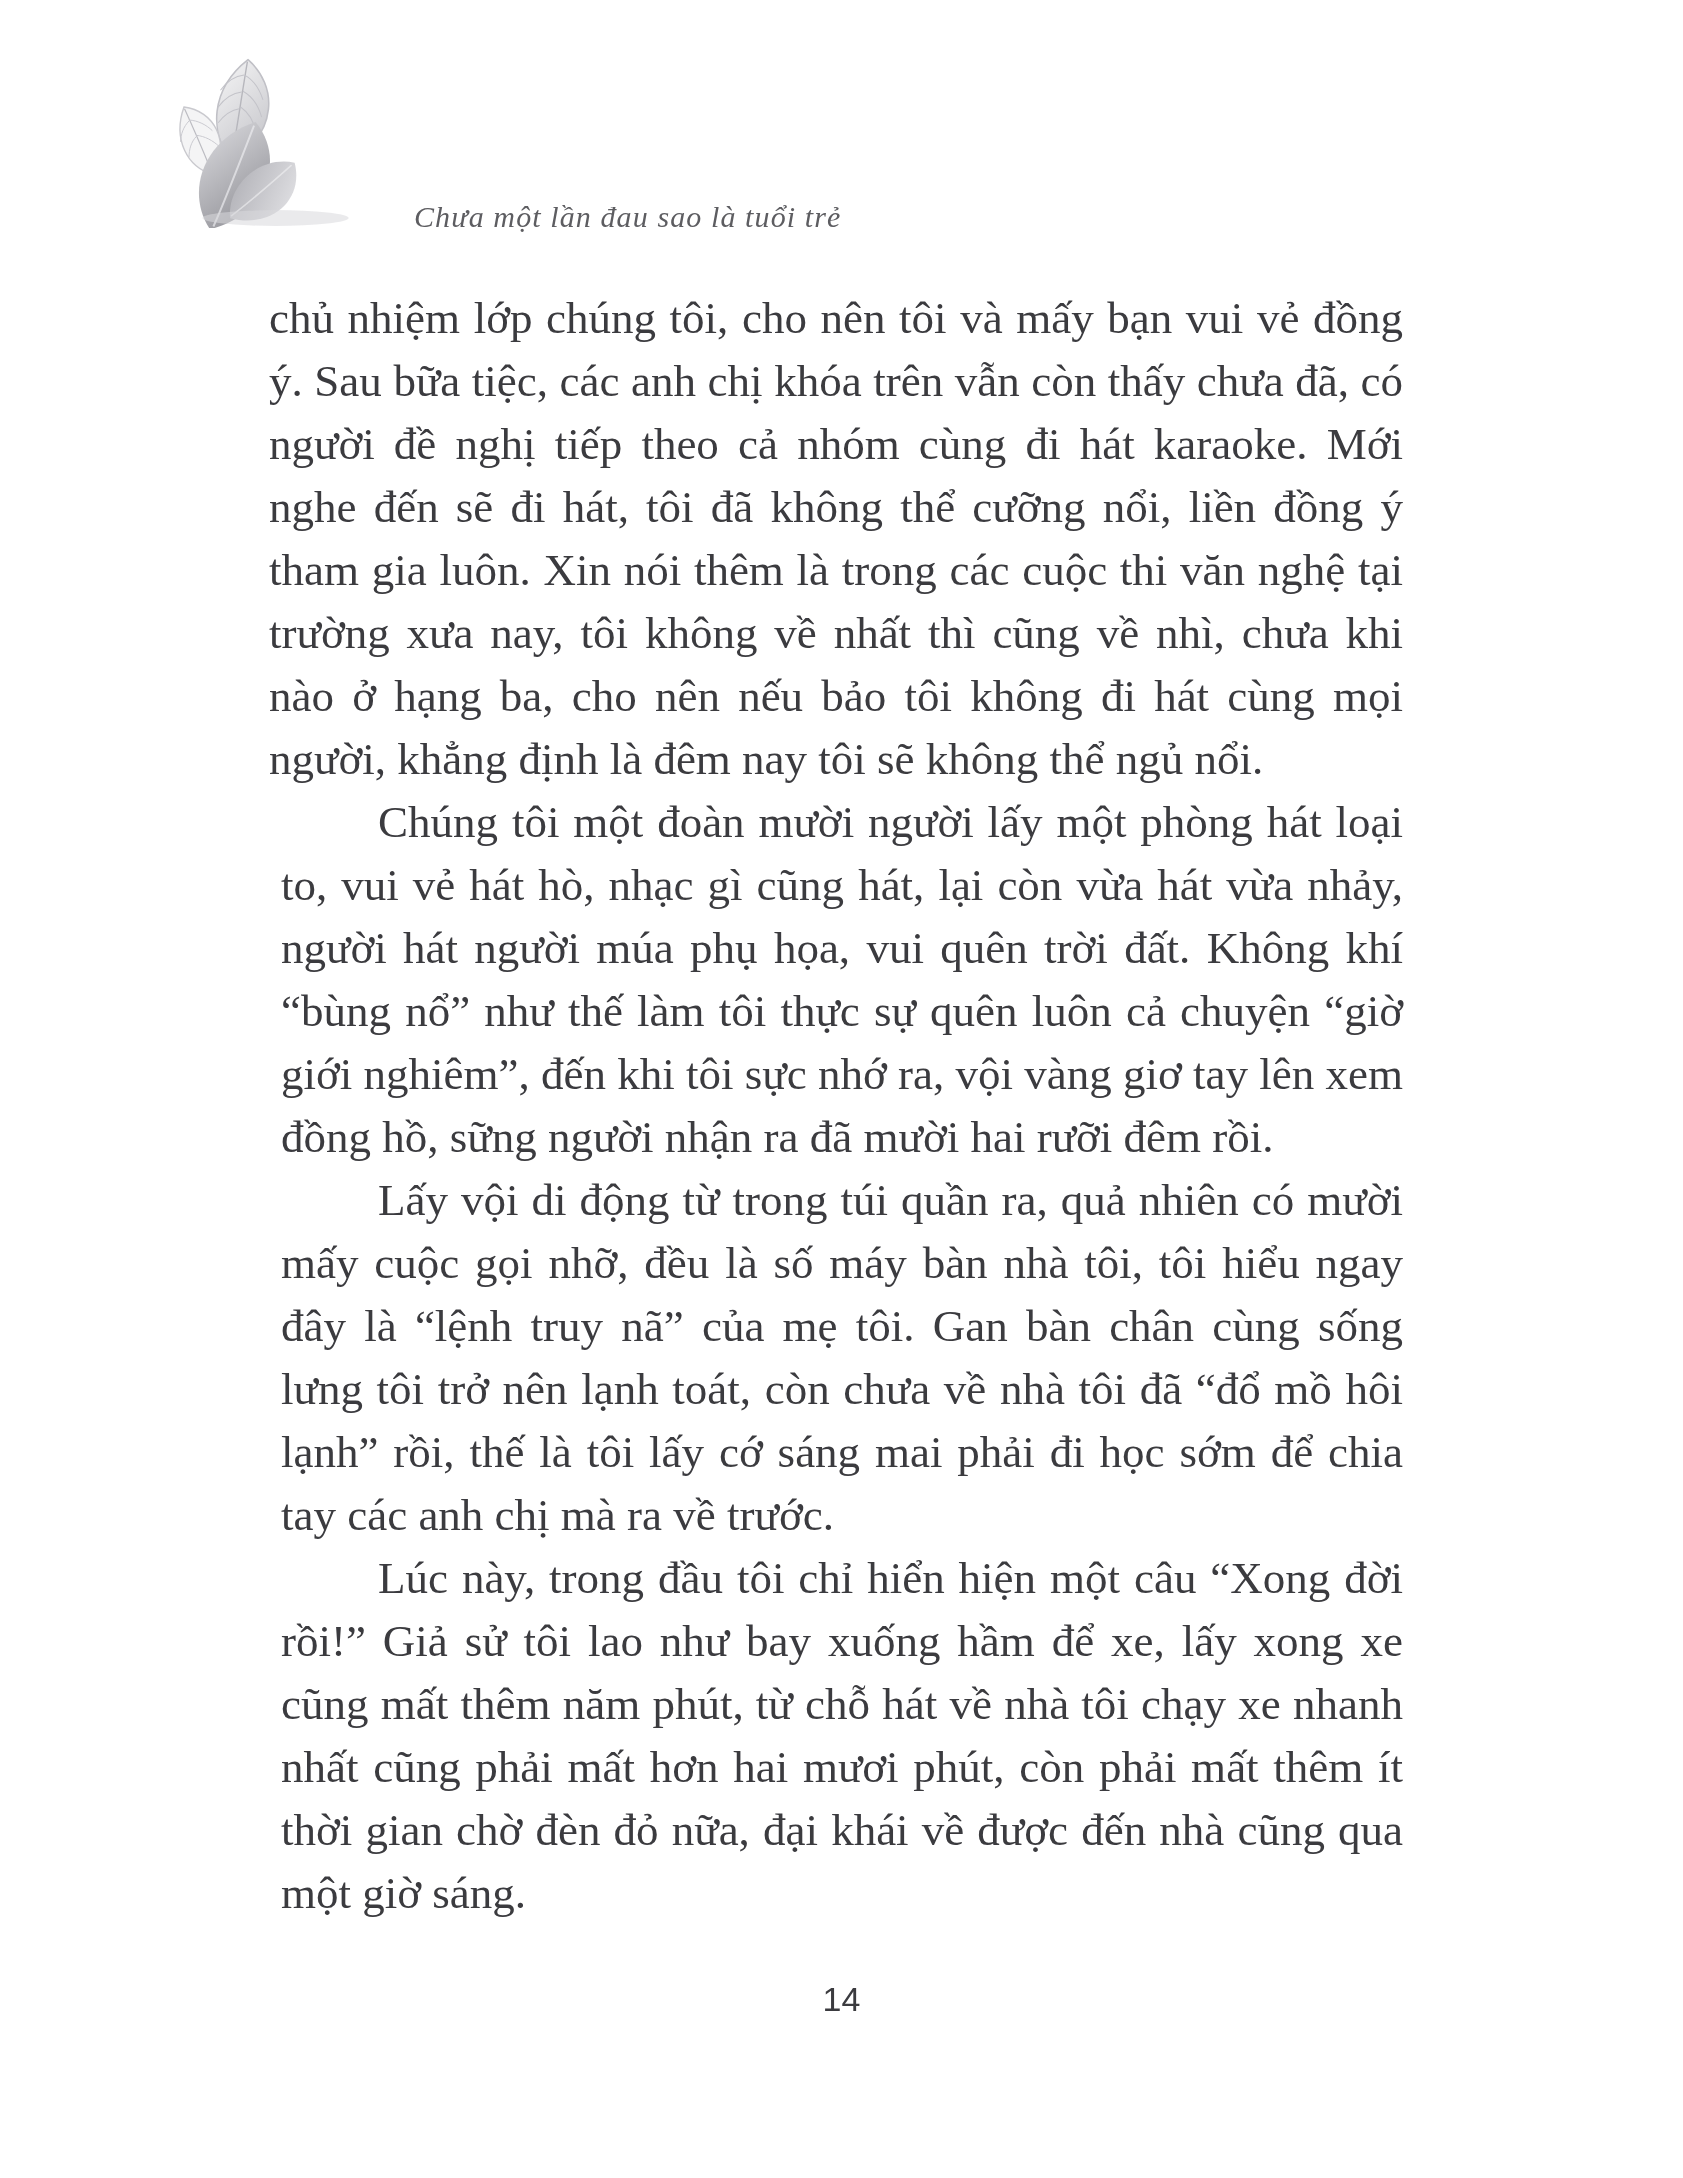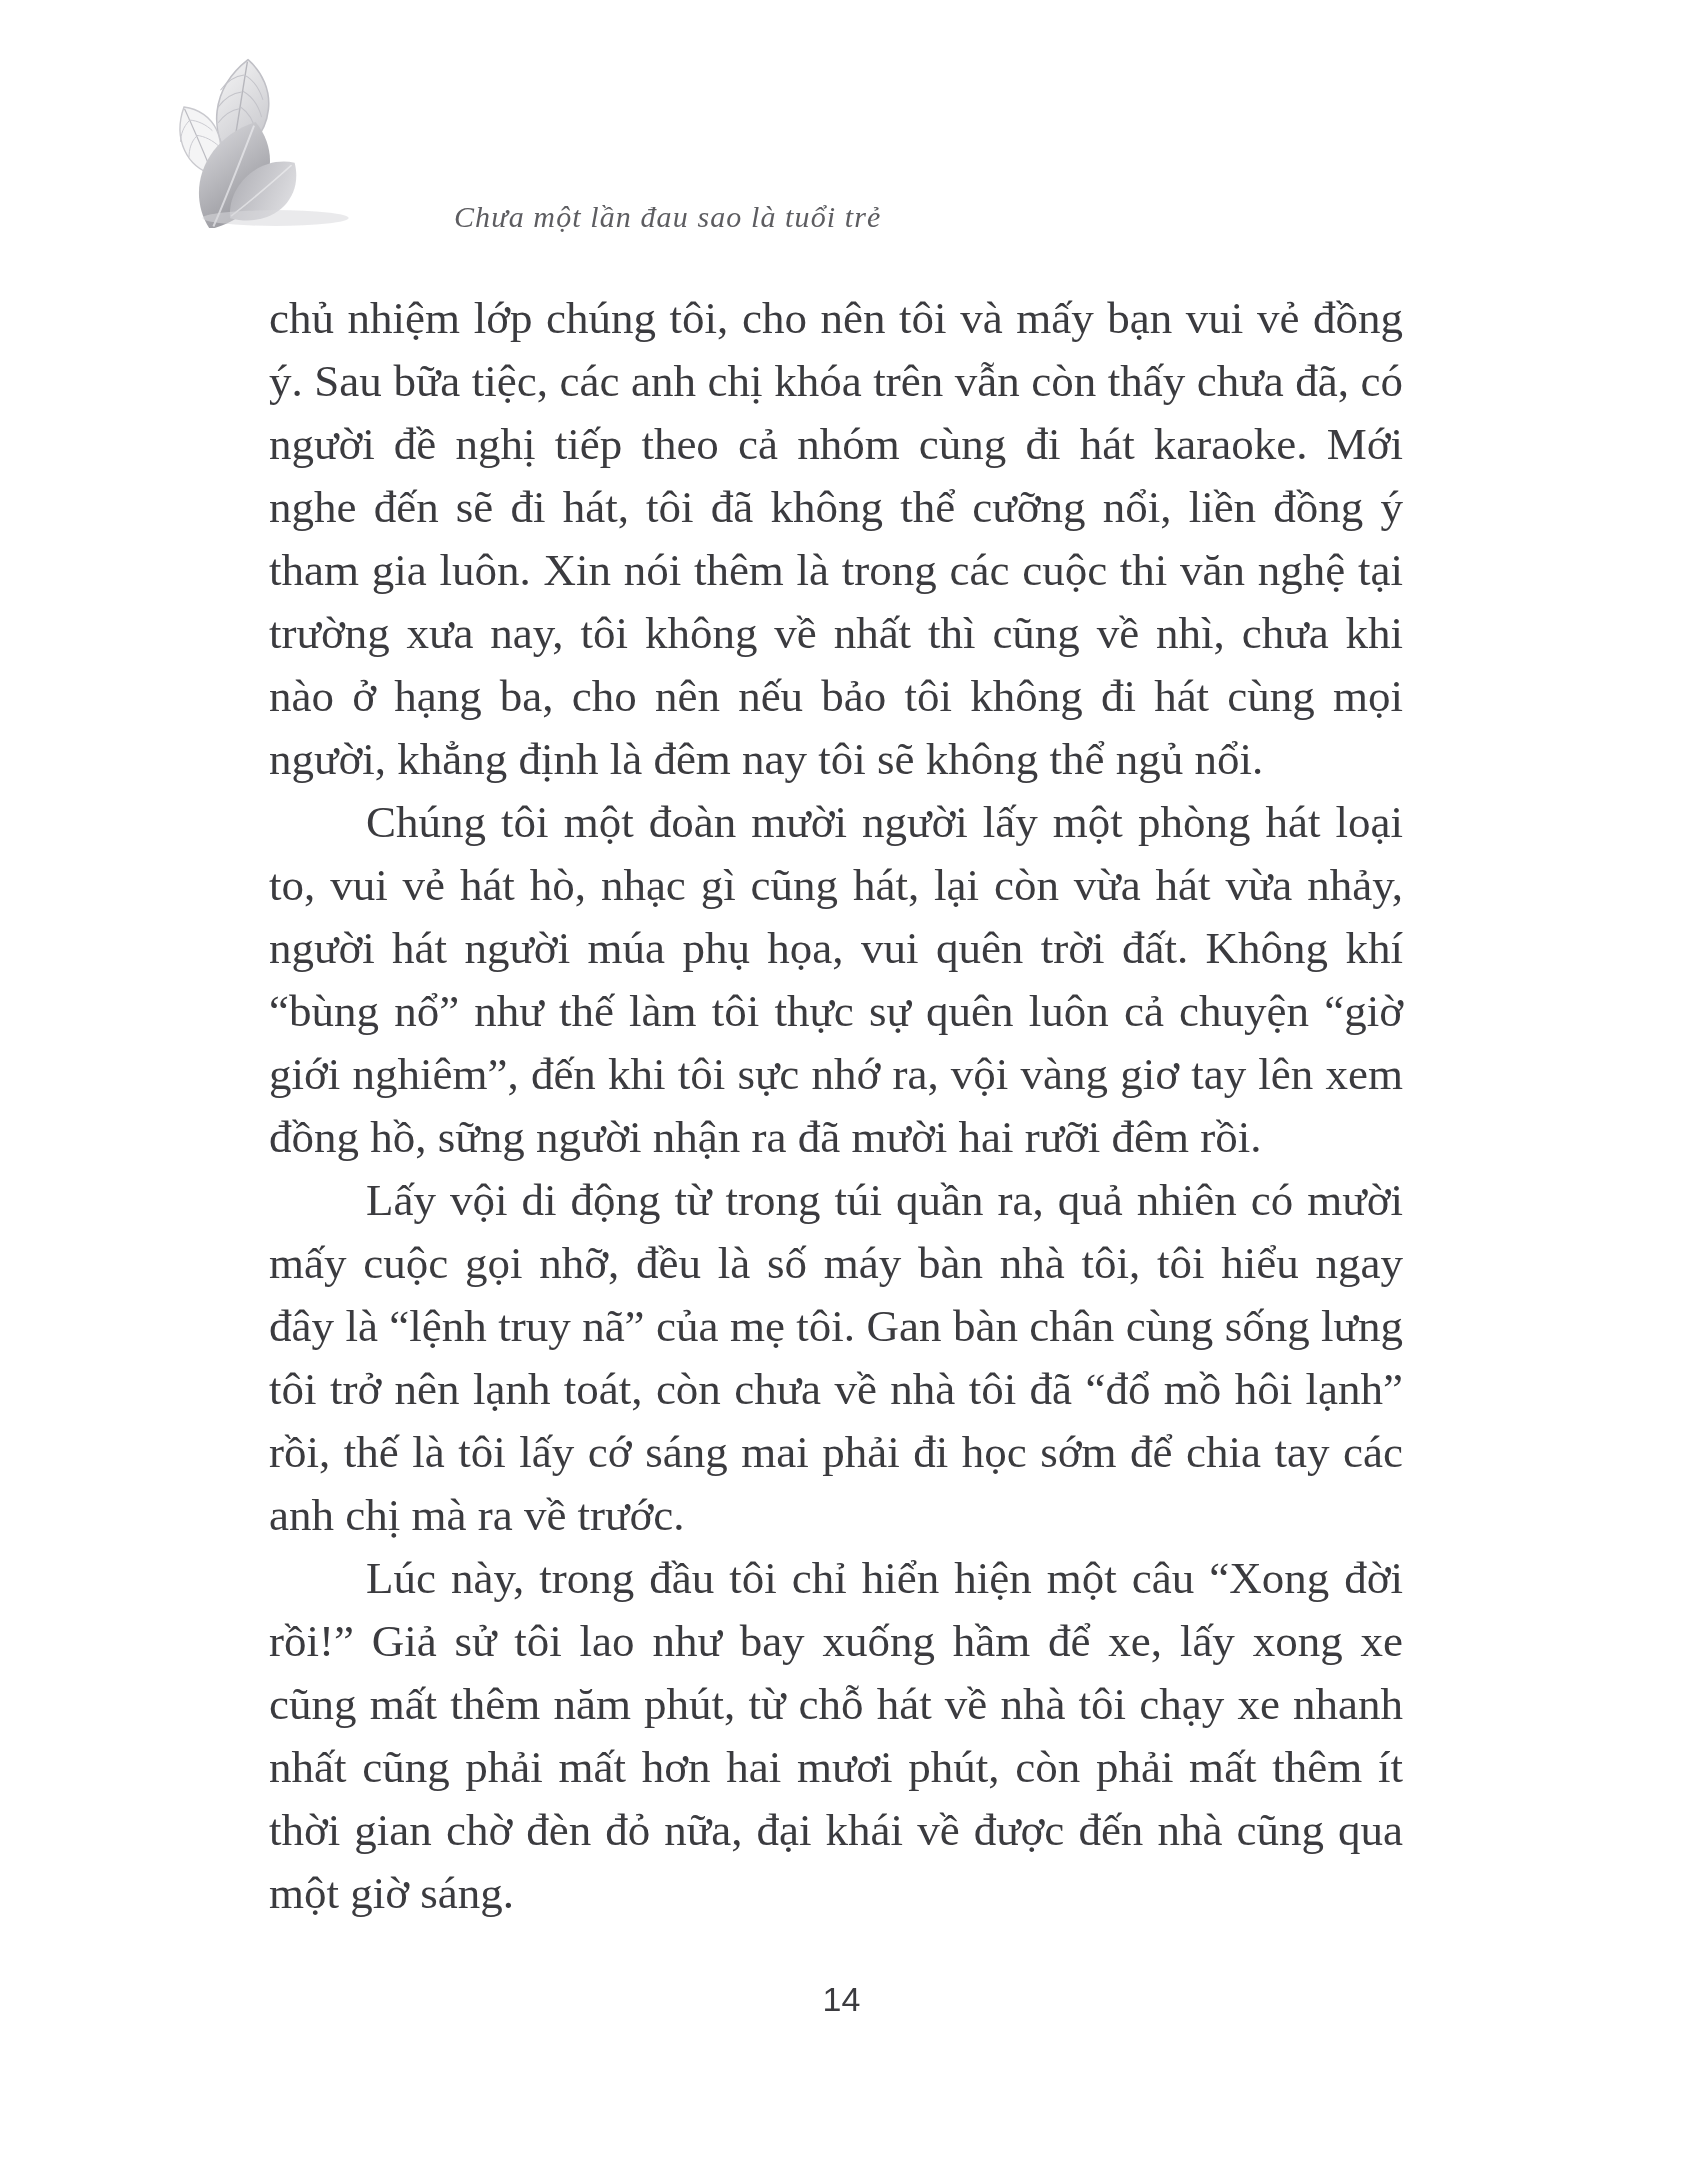--- a/index.html
+++ b/index.html
@@ -34,21 +34,20 @@
   .header-title {
     position: absolute;
     left: 265px;
     top: 160px;
     font-family: "Liberation Serif", "DejaVu Serif", serif;
     font-style: italic;
     font-size: 30px;
     letter-spacing: 1.1px;
     color: #5d5d61;
     white-space: nowrap;
-    margin-left: 40px;
   }
 
   
   .content {
     position: absolute;
     left: 269px;
     top: 287px;
     width: 1134px;
     color: #3b3b3f;
     font-size: 45px;
@@ -56,20 +55,21 @@
     text-align: justify;
     text-justify: inter-word;
   }
   .content p {
     margin: 0;
     padding: 0;
     text-indent: 0;
   }
   .content p.indent {
     text-indent: 97px;
+    margin-left: 12px;
   }
 
   
   .page-number {
     position: absolute;
     left: 0;
     right: 0;
     top: 1980px;
     text-align: center;
     font-size: 34px;

